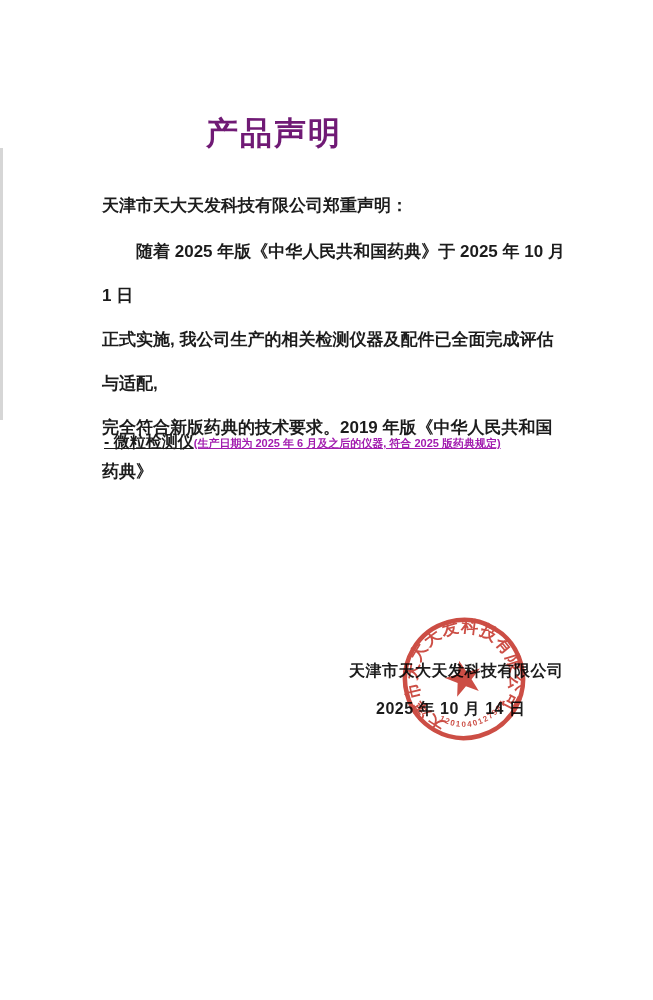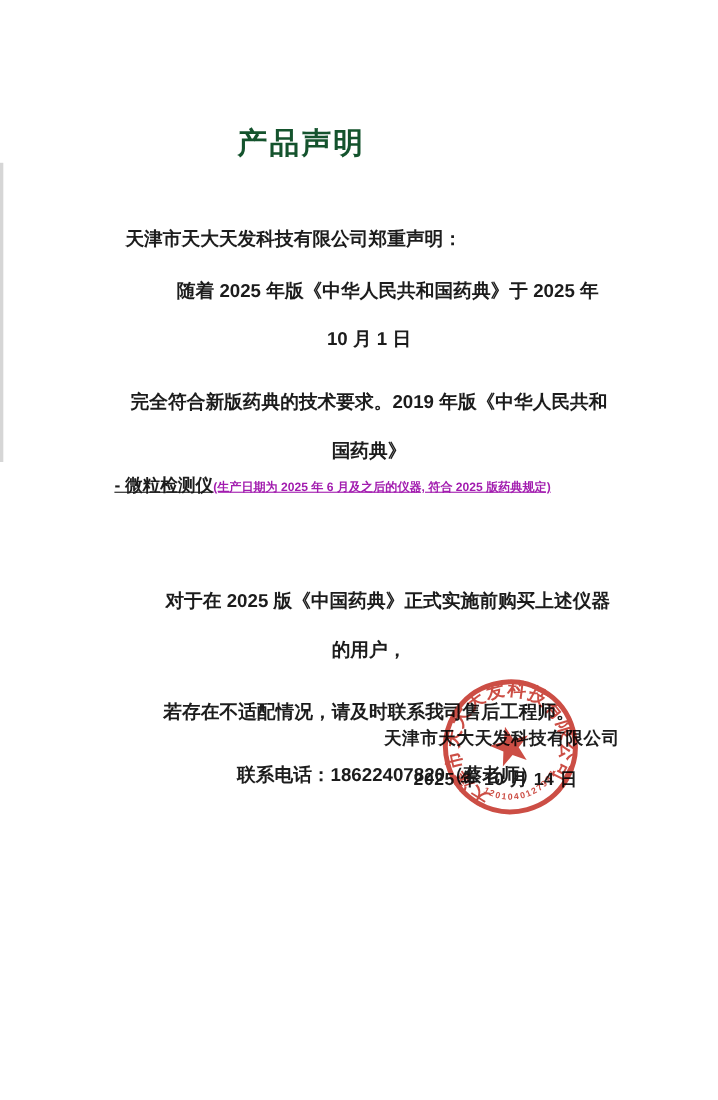--- a/index.html
+++ b/index.html
@@ -11,29 +11,29 @@
     font-family:"Liberation Sans","DejaVu Sans",sans-serif;
     color:#1c1c1c;
   }
   .edge-artifact{
     position:absolute;left:0;top:148px;width:3px;height:272px;
     background:#8a8a8a;opacity:.35;
   }
   .doc-title{
     position:absolute;top:112px;left:0;width:548px;
     margin:0;text-align:center;
-    font-size:27px;font-weight:bold;letter-spacing:2px;
-    color:#14532d;
+    font-size:32px;font-weight:bold;letter-spacing:2px;
+    color:#701a75;
   }
   .intro{
     position:absolute;top:184px;left:102px;right:80px;
-    margin:12px;font-size:17px;font-weight:600;line-height:44px;
+    margin:0;font-size:17px;font-weight:600;line-height:44px;
   }
   .para{position:absolute;left:102px;right:84px;}
-  .para p{margin:13px;font-size:17px;font-weight:600;line-height:44px;text-align:center;}
+  .para p{margin:0;font-size:17px;font-weight:600;line-height:44px;}
   .para p.indent{text-indent:2em;}
   .para1{top:230px;}
   .para2{top:512px;}
   .bullets{position:absolute;left:104px;right:70px;top:419px;}
   .bullets p{margin:0;line-height:46px;white-space:nowrap;}
   .bullet-name{font-size:16px;font-weight:600;color:#1c1c1c;text-decoration:underline;}
   .bullet-note{font-size:11px;font-weight:600;color:#a21caf;text-decoration:underline;}
   .sig-company{
     position:absolute;top:661px;left:349px;
     font-size:16px;font-weight:600;letter-spacing:.5px;white-space:nowrap;
@@ -60,32 +60,28 @@
 <div class="page">
 
   <div class="edge-artifact"></div>
 
   <h1 class="doc-title">产品声明</h1>
 
   <p class="intro">天津市天大天发科技有限公司郑重声明：</p>
 
   <div class="para para1">
     <p class="indent">随着 2025 年版《中华人民共和国药典》于 2025 年 10 月 1 日</p>
+    <p>正式实施, 我公司生产的相关检测仪器及配件已全面完成评估与适配,</p>
     <p>完全符合新版药典的技术要求。2019 年版《中华人民共和国药典》</p>
   </div>
 
   <div class="bullets">
     <p><span class="bullet-name">- 微粒检测仪</span><span class="bullet-note">(生产日期为 2025 年 6 月及之后的仪器, 符合 2025 版药典规定)</span></p>
   </div>
 
-  <div class="para para2">
-    <p class="indent">对于在 2025 版《中国药典》正式实施前购买上述仪器的用户，</p>
-    <p>若存在不适配情况，请及时联系我司售后工程师。</p>
-    <p class="indent">联系电话：18622407820（蔡老师）</p>
-  </div>
 
   <div class="sig-company">天津市天大天发科技有限公司</div>
   <div class="sig-date">2025 年 10 月 14 日</div>
 
   <svg class="seal" viewBox="0 0 160 160" xmlns="http://www.w3.org/2000/svg">
     <g transform="rotate(-15 80 80)">
       <circle class="ring" cx="80" cy="80" r="59"></circle>
       <defs>
         <path id="sealArcTop" d="M 53 118.5 A 47 47 0 1 1 107 118.5" fill="none"></path>
         <path id="sealArcBottom" d="M 40.7 107.5 A 48 48 0 0 0 119.3 107.5" fill="none"></path>

